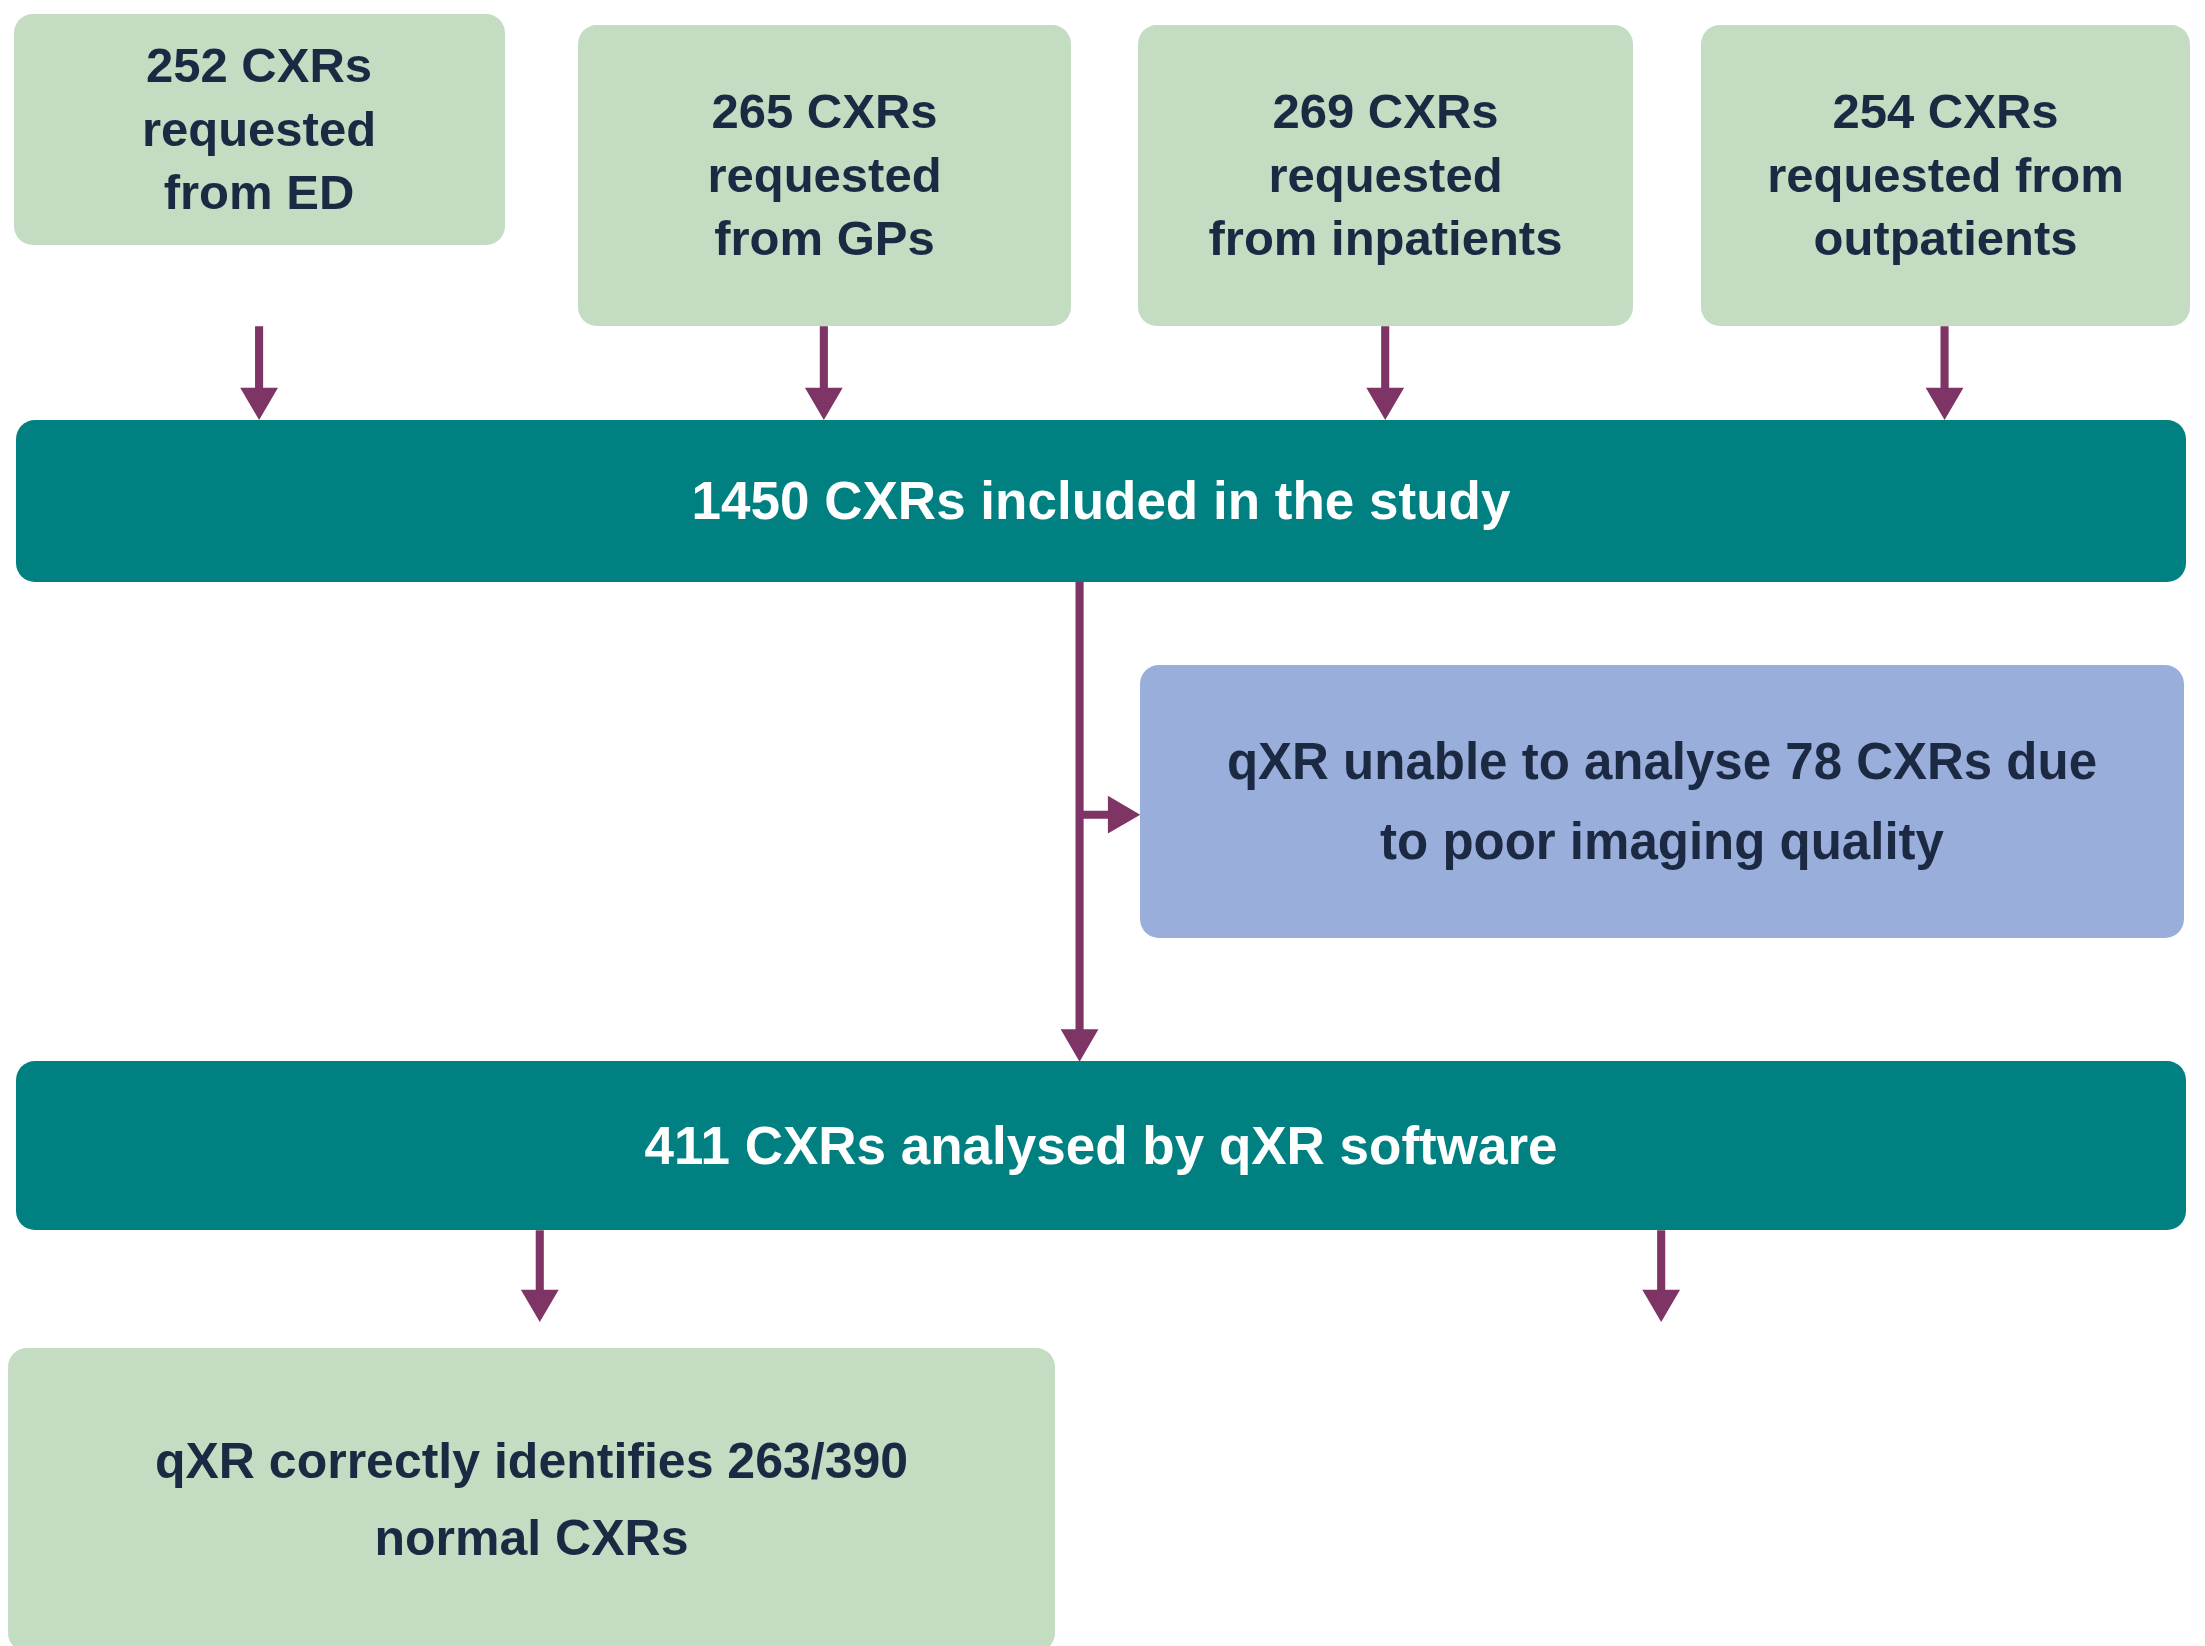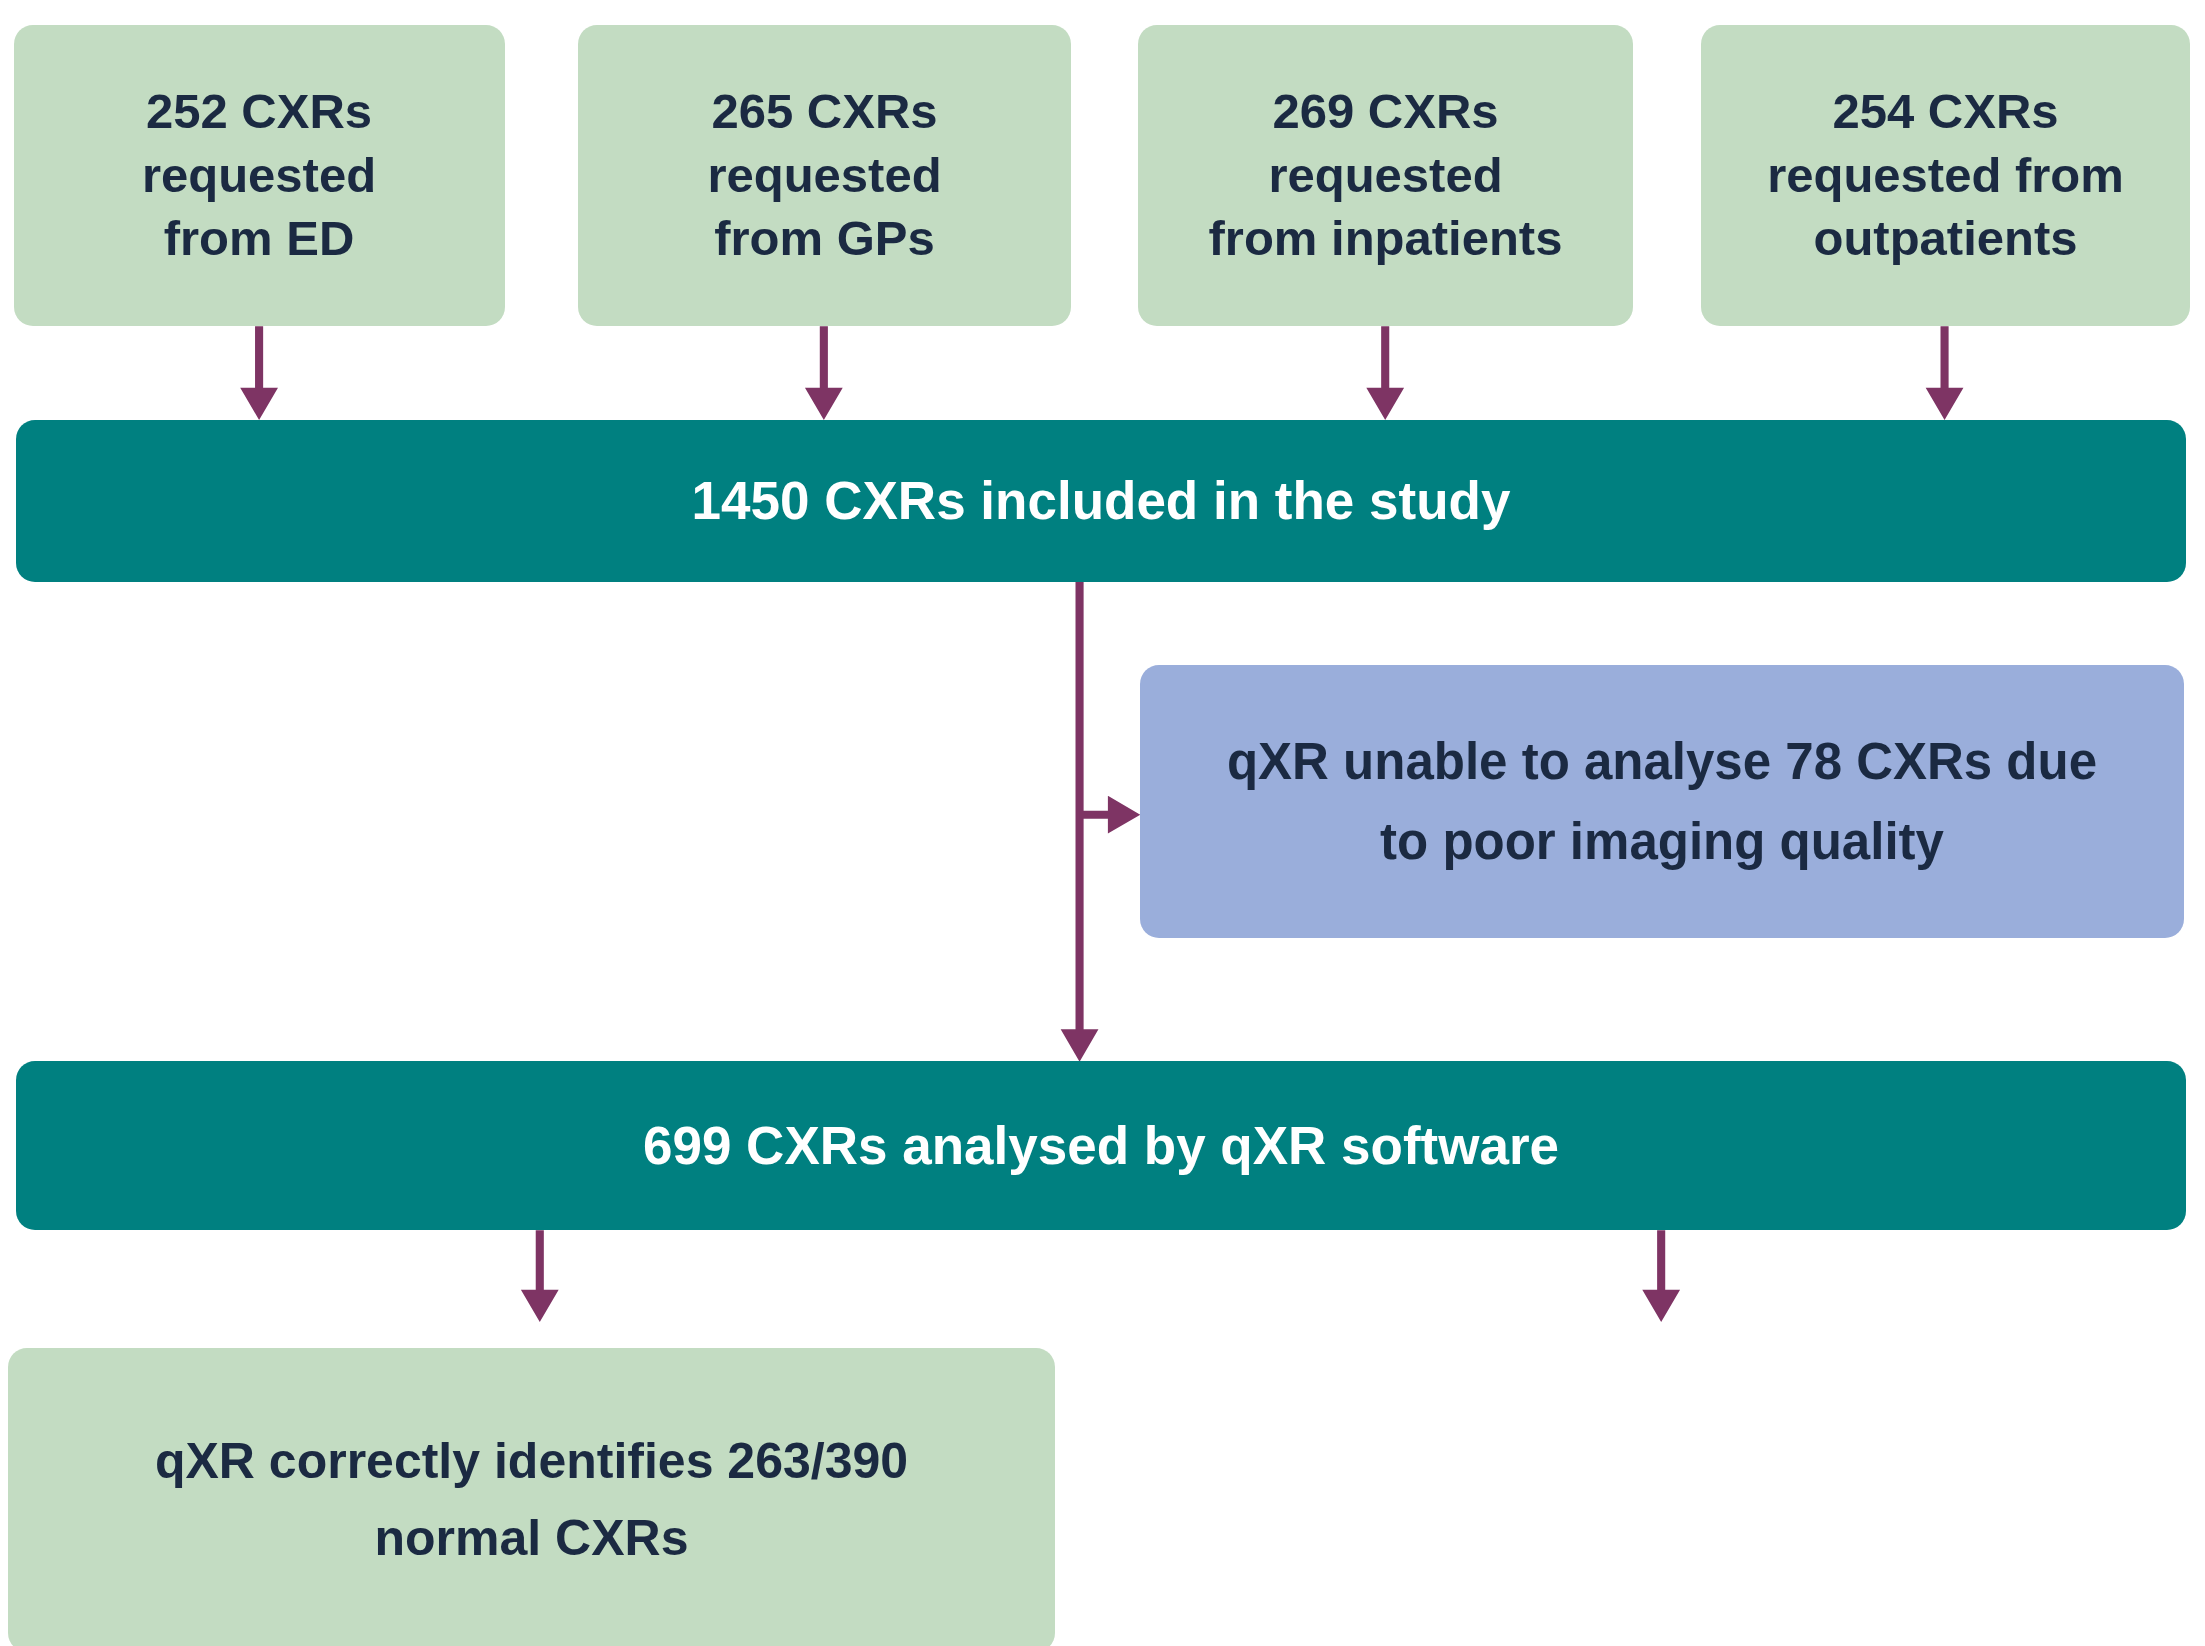--- a/index.html
+++ b/index.html
@@ -56,21 +56,21 @@
     font-size:53px;
     line-height:1.2;
   }
   .blue-box{
     background:var(--node-blue);
     color:var(--text-dark);
     font-size:51px;
     line-height:1.55;
   }
   
-  .b1{left:13.5px;   top:25px;   width:491px;  height:301px;}
+  .b1{left:13.5px;   top:14px;   width:491px;  height:231px;}
   .b2{left:578px;  top:25px;   width:493px;  height:301px;}
   .b3{left:1138px; top:25px;   width:495px;  height:301px;}
   .b4{left:1701px; top:25px;   width:489px;  height:301px;}
   .t1{left:16px;   top:420px;  width:2170px; height:162px;}
   .bl{left:1140px; top:665px;  width:1044px; height:273px;}
   .t2{left:16px;   top:1061px; width:2170px; height:169px;}
   .o1{left:8px;   top:1322px; width:1047px; height:304px;margin-top:26px;}
   .o2{left:1138px; top:1322px; width:1046px; height:304px;}
   #arrow-layer{
     position:absolute;
@@ -139,21 +139,21 @@
   <div class="node teal-bar t1">
     <span class="txt">1450 CXRs included in the study</span>
   </div>
 
   <div class="node blue-box bl">
     <span class="txt">qXR unable to analyse 78 CXRs due
 to poor imaging quality</span>
   </div>
 
   <div class="node teal-bar t2">
-    <span class="txt">699 CXRs analysed by qXR software</span>
+    <span class="txt">411 CXRs analysed by qXR software</span>
   </div>
 
   <div class="node green outcome-box o1">
     <span class="txt">qXR correctly identifies 263/390
 normal CXRs</span>
   </div>
 
 
 </div>
 

